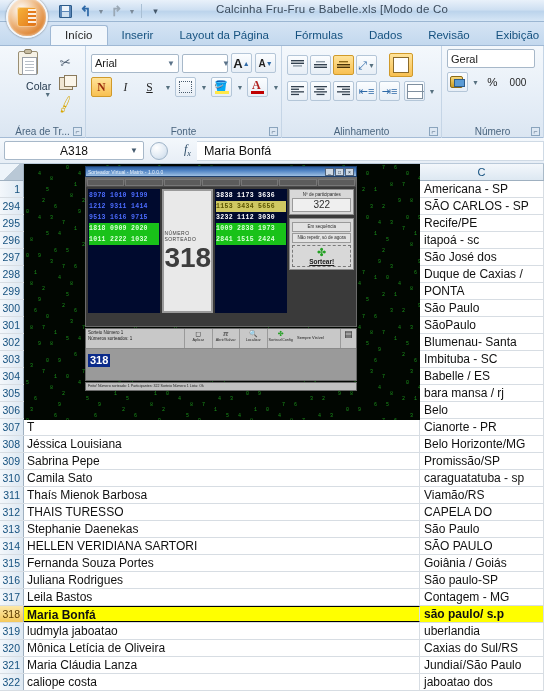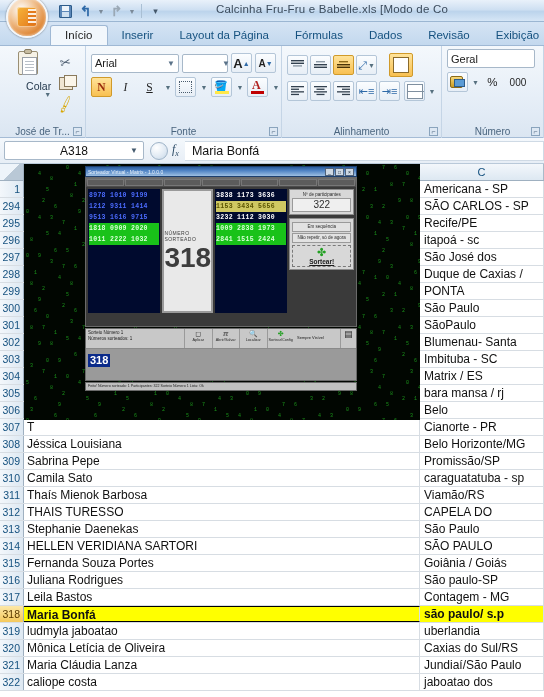--- a/index.html
+++ b/index.html
@@ -193,21 +193,21 @@
     background:linear-gradient(180deg,#f4f8fc,#e7eef6);
     border-bottom:1px solid #b9c9d9;
   }
   .namebox{
     width:140px;height:19px;margin-left:4px;
     background:#fff;border:1px solid #a7b8c9;border-radius:2px;
     display:flex;align-items:center;justify-content:center;position:relative;
     font-size:12px;color:#111;
   }
   .namebox .nb-caret{position:absolute;right:5px;font-size:8px;color:#445a6e;}
-  .fx-group{display:flex;align-items:center;gap:4px;padding:0 6px;}
+  .fx-group{display:flex;align-items:center;gap:16px;padding:0 6px;}
   .round-btn{
     width:18px;height:18px;border-radius:50%;
     background:radial-gradient(circle at 35% 30%,#ffffff,#dfe9f3 60%,#c3d3e3);
     border:1px solid #9fb4c8;
   }
   .fx{font-family:"Liberation Serif",serif;font-style:italic;font-size:12px;color:#2b4a66;}
   .fx sub{font-size:8px;}
   .fbar-input{
     flex:1;height:20px;display:flex;align-items:center;
     background:#fff;border:1px solid #cfdae5;border-left:none;
@@ -413,21 +413,21 @@
             <span class="scissors">✂</span>
           </div>
         <div>
             <span class="copy-ic"></span>
           </div>
         <div>
             <span class="brush">🖌</span>
           </div>
       </div>
     </div>
-    <div class="group-label">José de Tr...</div>
+    <div class="group-label">Área de Tr...</div>
     <div class="dlg-launch">⌐</div>
   </div>
 
   <div class="group g-font">
     <div class="fr" style="margin-top:4px">
       <div class="combo font-name">
         <span class="cv">Arial</span>
         <span class="cc">▼</span>
       </div>
       <div class="combo font-size">
@@ -660,21 +660,21 @@
         <div class="cc2">Blumenau- Santa</div>
       </div>
       <div class="row">
         <div class="rh">303</div>
         <div class="ca">D</div>
         <div class="cc2">Imbituba - SC</div>
       </div>
       <div class="row">
         <div class="rh">304</div>
         <div class="ca">C</div>
-        <div class="cc2">Matrix / ES</div>
+        <div class="cc2">Babelle / ES</div>
       </div>
       <div class="row">
         <div class="rh">305</div>
         <div class="ca">K</div>
         <div class="cc2">bara mansa / rj</div>
       </div>
       <div class="row">
         <div class="rh">306</div>
         <div class="ca">L</div>
         <div class="cc2">Belo</div>

